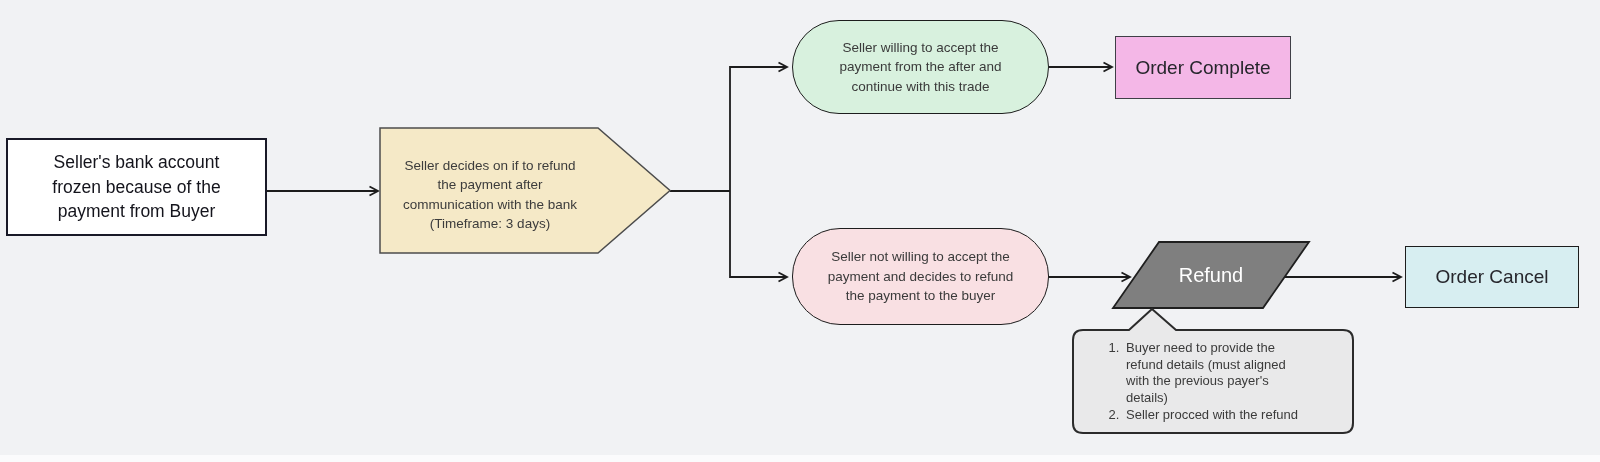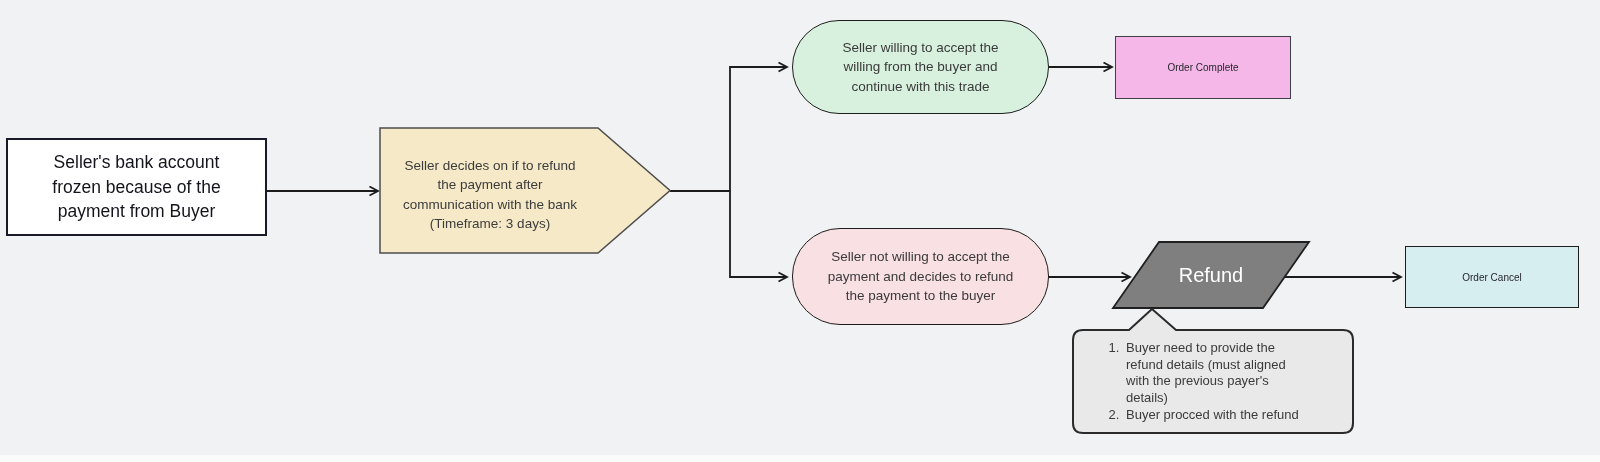--- a/index.html
+++ b/index.html
@@ -33,21 +33,21 @@
   }
   .pill {
     width: 257px;
     border: 1.8px solid #1d1d1d;
     border-radius: 48px;
     font-size: 13.5px; line-height: 1.45; color: #3a3a3a;
   }
   .pill-accept { left: 792px; top: 20px; height: 94px; }
   .pill-refuse { left: 792px; top: 228px; height: 97px; }
   .terminal {
-    font-size: 10px; color: #26262c;
+    font-size: 19px; color: #26262c;
   }
   .order-complete {
     left: 1115px; top: 36px; width: 176px; height: 63px;
     border: 1.8px solid #3f3f46;
   }
   .order-cancel {
     left: 1405px; top: 246px; width: 174px; height: 62px;
     border: 1.8px solid #1d1d1d;
   }
   .shape-label {
@@ -121,21 +121,21 @@
 payment from Buyer</span>
   </div>
 
   <div class="shape-label decision-label">Seller decides on if to refund
 the payment after
 communication with the bank
 (Timeframe: 3 days)</div>
 
   <div class="node pill pill-accept" style="background: rgb(216, 241, 222);">
     <span>Seller willing to accept the
-willing from the buyer and
+payment from the after and
 continue with this trade</span>
   </div>
 
   <div class="node terminal order-complete" style="background: rgb(244, 183, 231);">
     <span>Order Complete</span>
   </div>
 
   <div class="node pill pill-refuse" style="background: rgb(249, 224, 227);">
     <span>Seller not willing to accept the
 payment and decides to refund
@@ -147,18 +147,18 @@
   <div class="node terminal order-cancel" style="background: rgb(215, 238, 241); align-items: center;">
     <span>Order Cancel</span>
   </div>
 
   <div class="note-text">
     <ol>
       <li>Buyer need to provide the
 refund details (must aligned
 with the previous payer's
 details)</li>
-      <li>Buyer procced with the refund</li>
+      <li>Seller procced with the refund</li>
     </ol>
   </div>
 
   <div class="bottom-strip"></div>
 </div>
 
 </body></html>

